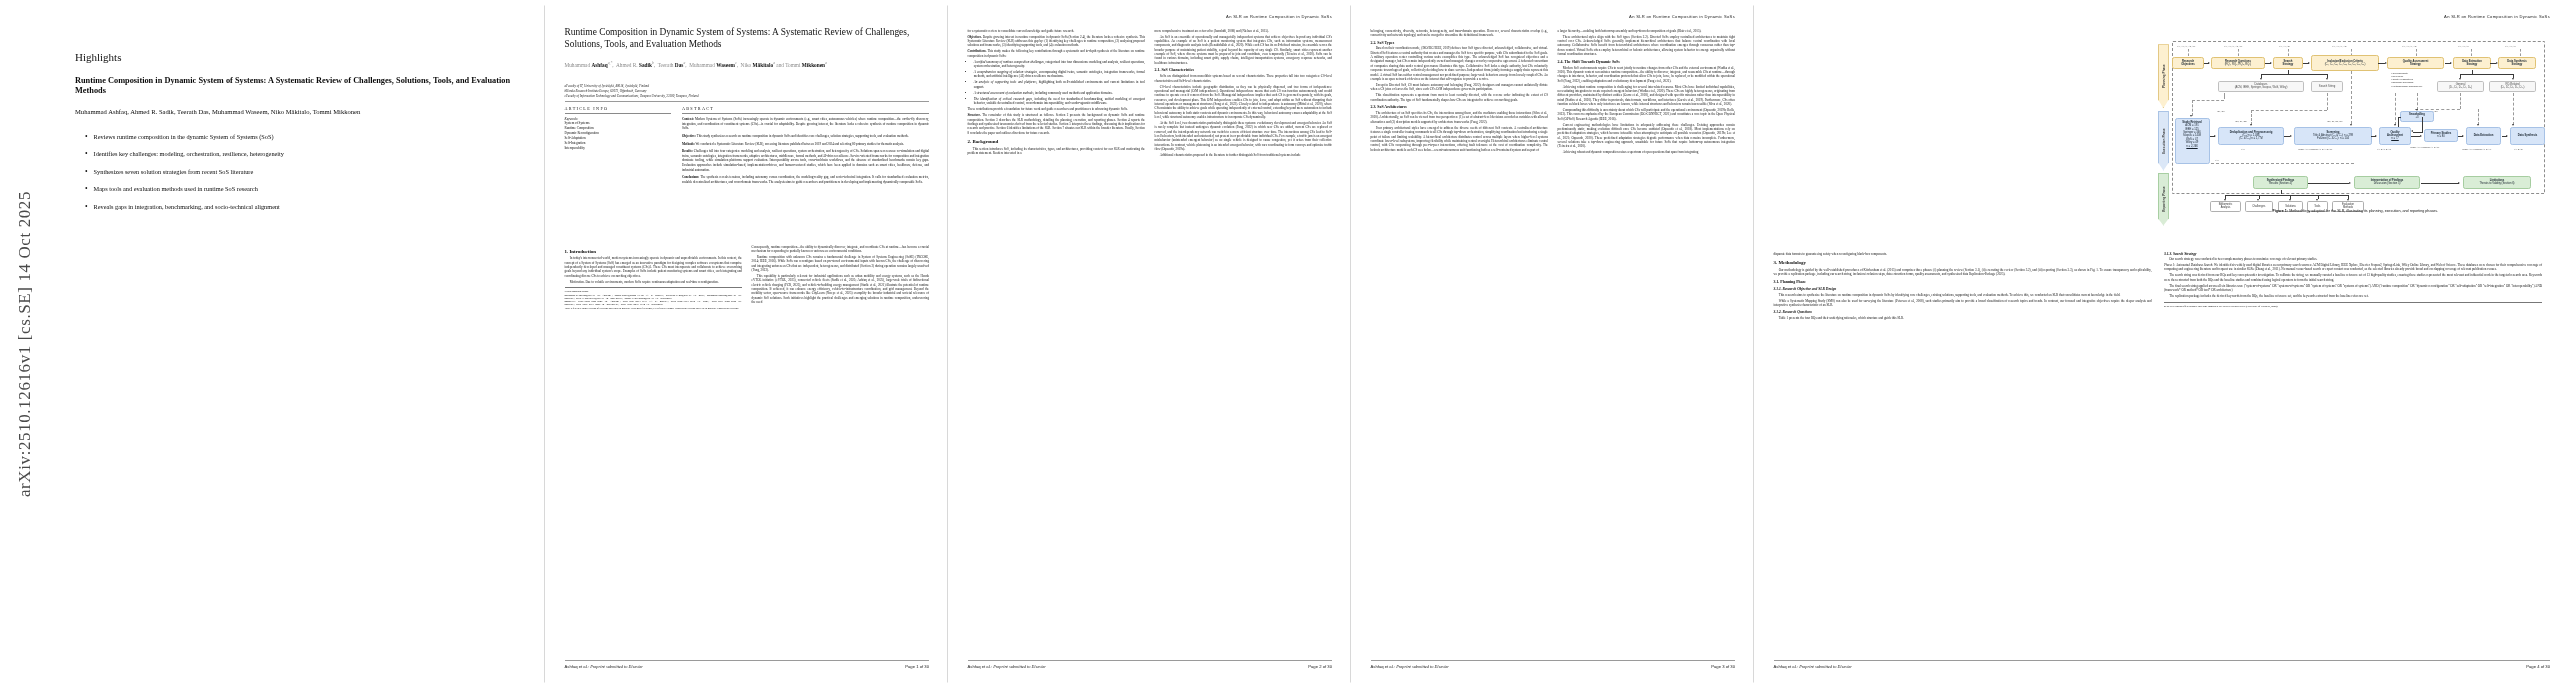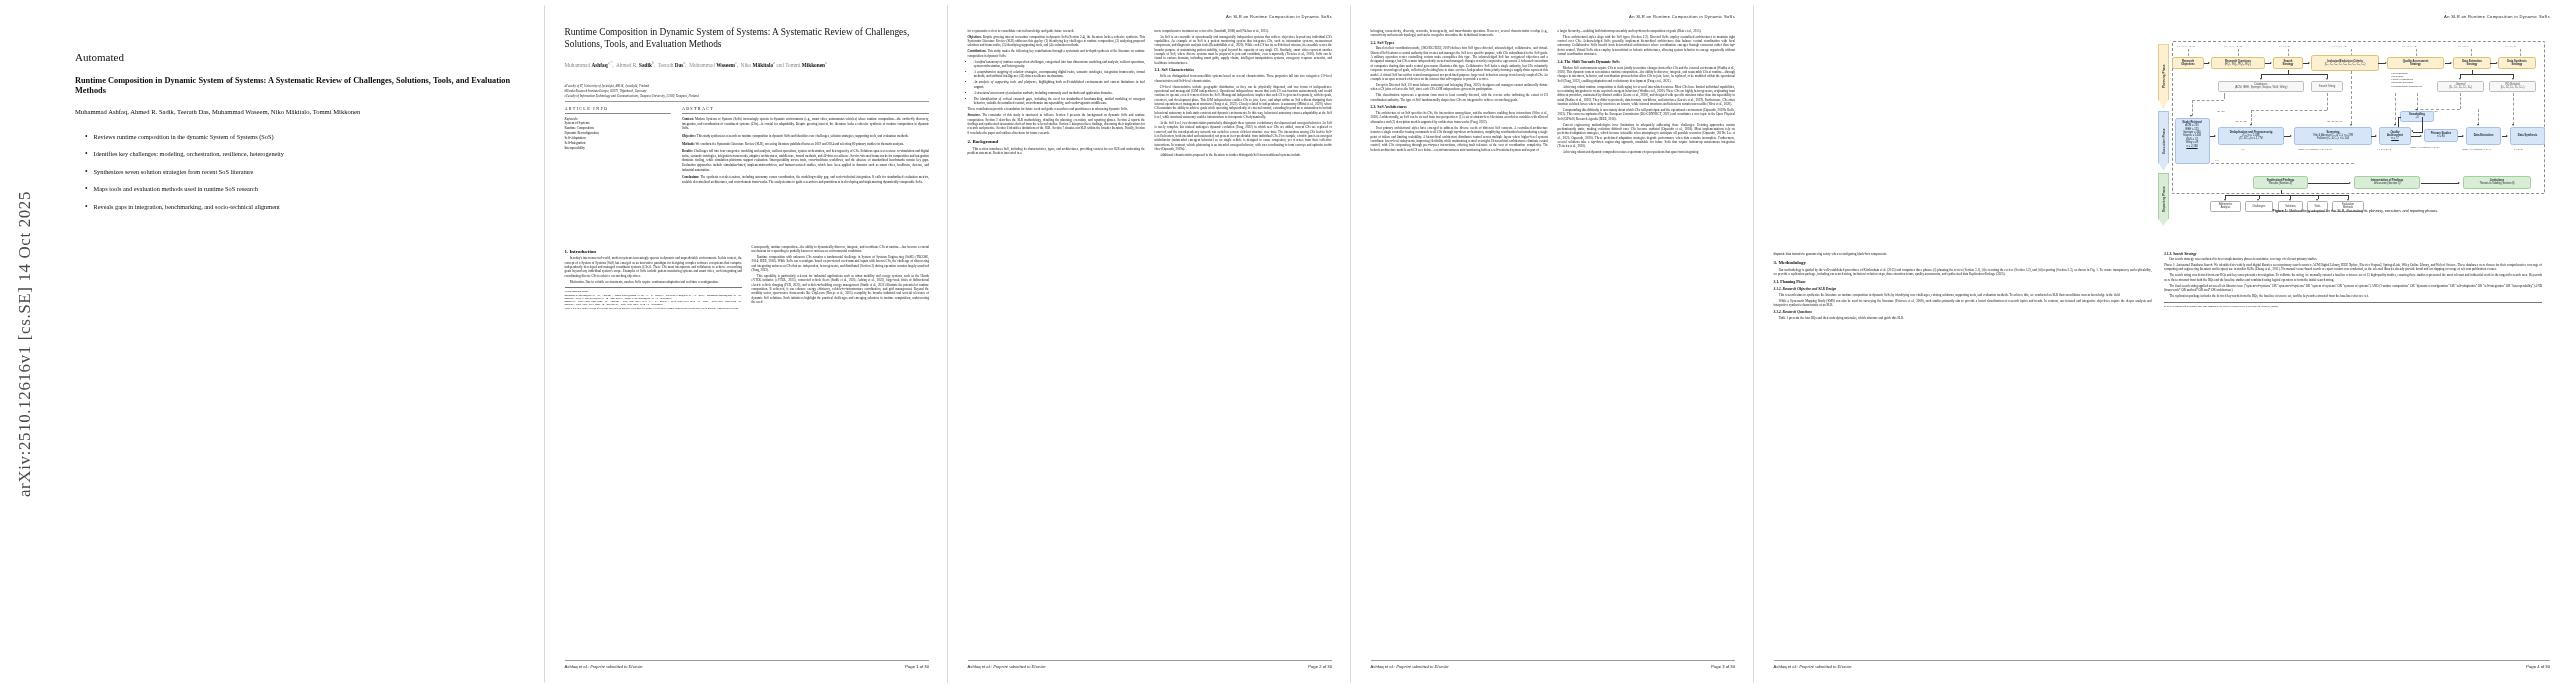--- a/index.html
+++ b/index.html
@@ -243,21 +243,21 @@
 </head>
 <body>
 
 <div id="viewer">
 
   <div class="arxiv-stamp">
     <span class="vtext">arXiv:2510.12616v1  [cs.SE]  14 Oct 2025</span>
   </div>
 
   <section class="page" id="p0">
-    <div class="hl-title">Automated</div>
+    <div class="hl-title">Highlights</div>
     <div class="hl-paper">Runtime Composition in Dynamic System of Systems: A Systematic Review of Challenges, Solutions, Tools, and Evaluation Methods</div>
     <div class="hl-authors">Muhammad Ashfaq, Ahmed R. Sadik, Teerath Das, Muhammad Waseem, Niko Mäkitalo, Tommi Mikkonen</div>
     <ul class="hl-list">
       <li>Reviews runtime composition in the dynamic System of Systems (SoS)</li>
       <li>Identifies key challenges: modeling, orchestration, resilience, heterogeneity</li>
       <li>Synthesizes seven solution strategies from recent SoS literature</li>
       <li>Maps tools and evaluation methods used in runtime SoS research</li>
       <li>Reveals gaps in integration, benchmarking, and socio-technical alignment</li>
     </ul>
   </section>

